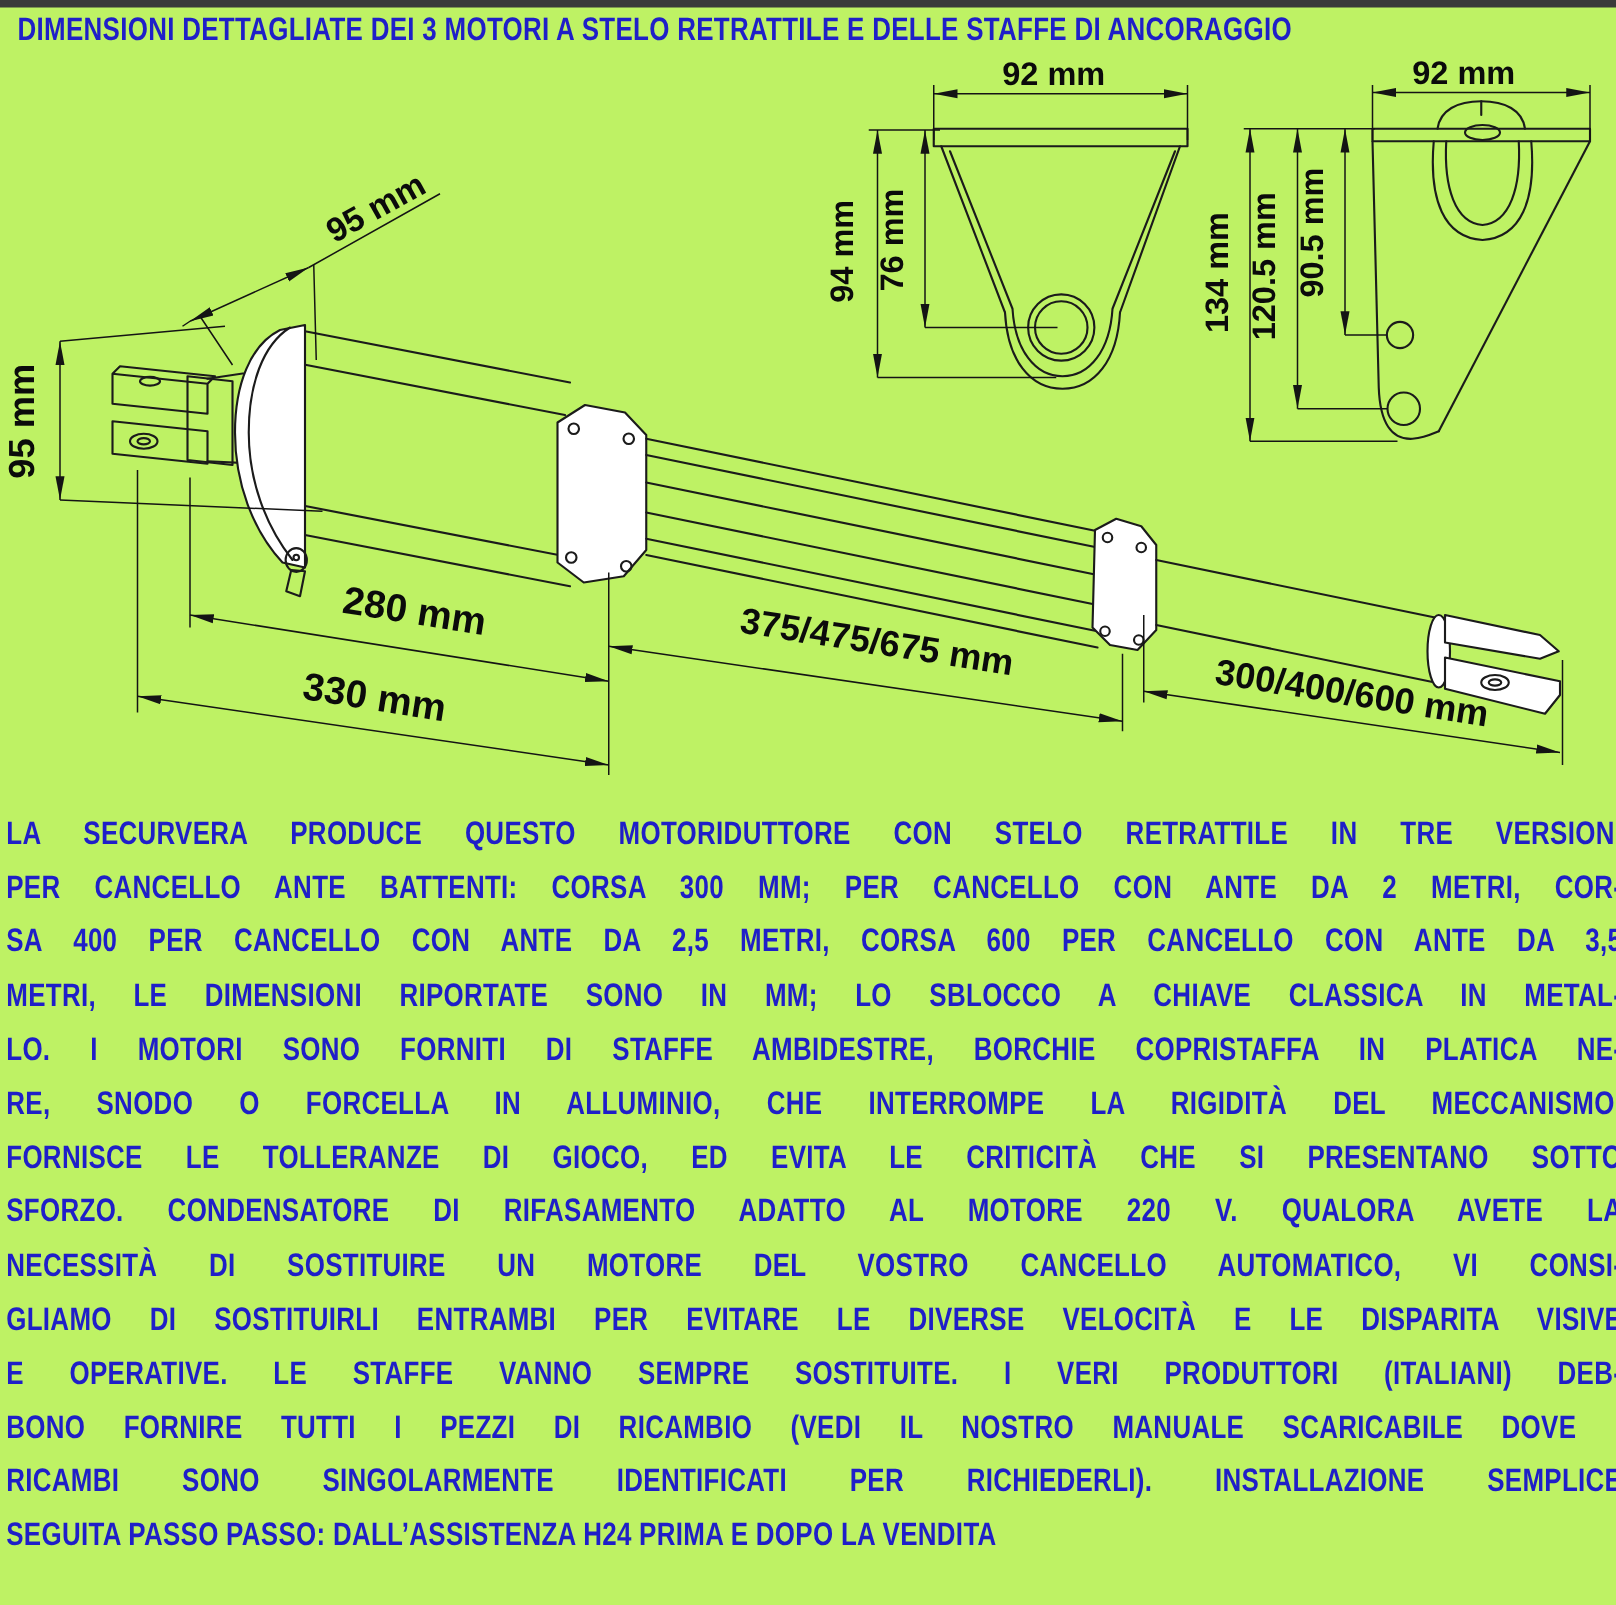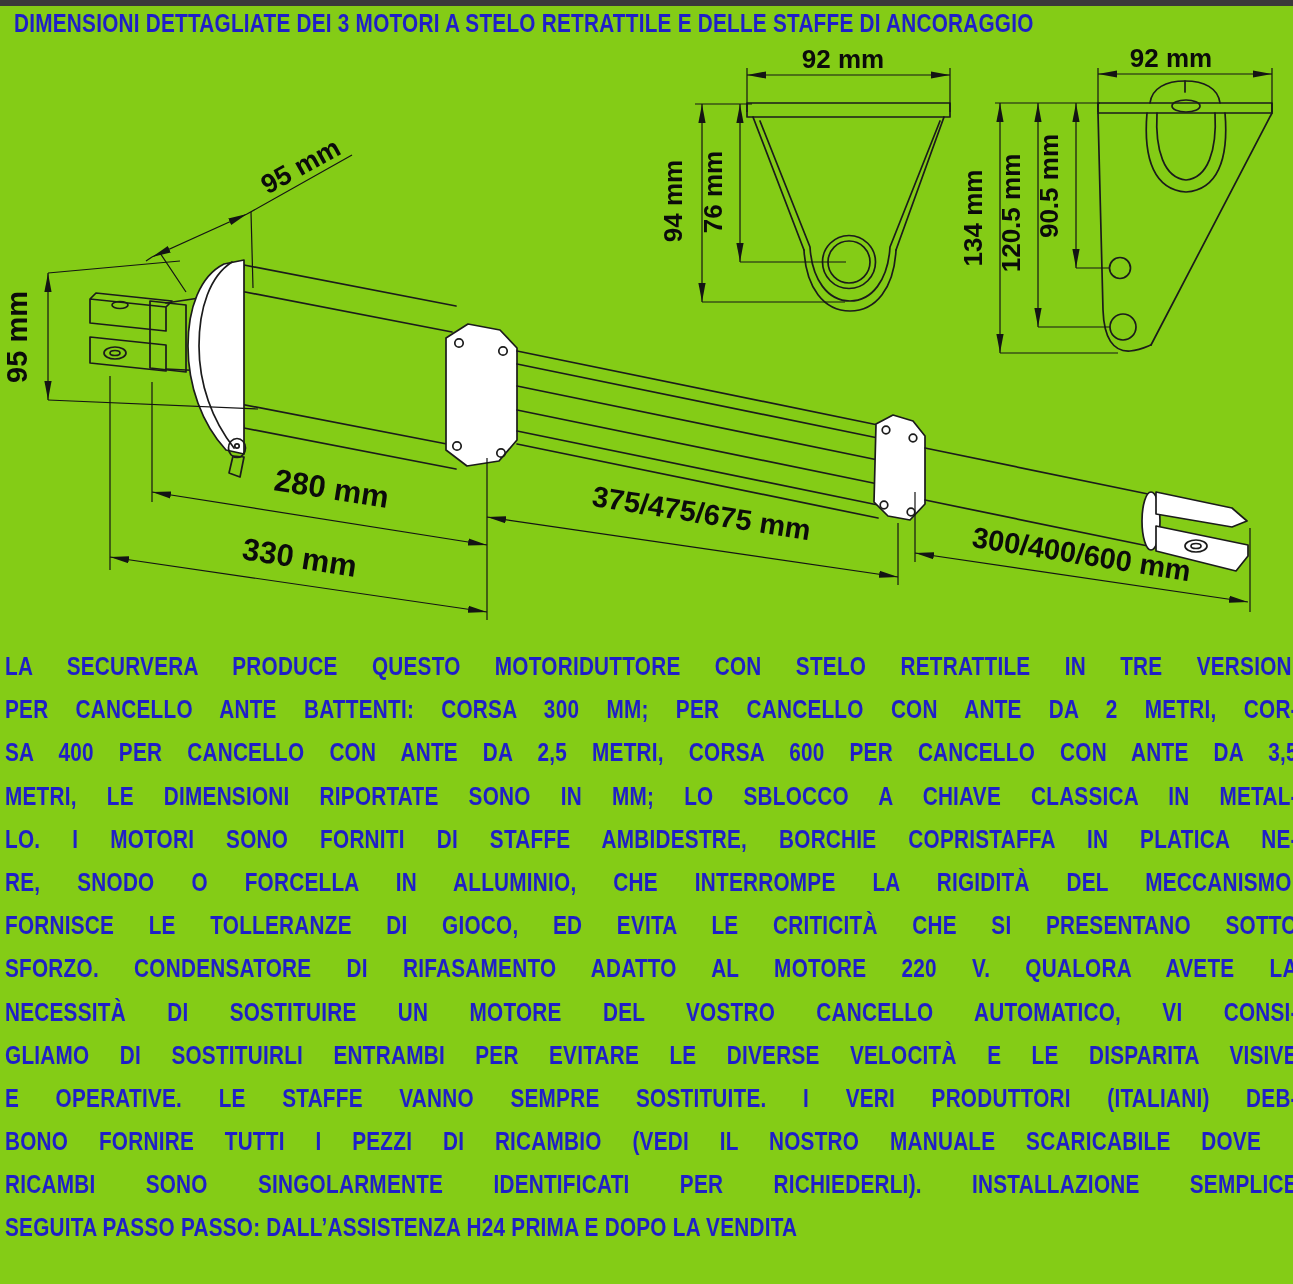--- a/index.html
+++ b/index.html
@@ -1,16 +1,16 @@
 <!DOCTYPE html>
 <html><head>
 <meta charset="utf-8">
 <style>
   html,body{margin:0;padding:0;background:#fff;}
-  .page{position:relative;width:1293px;height:1284px;background:#84cc16;overflow:hidden;
+  .page{position:relative;width:1293px;height:1284px;background:#bef264;overflow:hidden;
         font-family:"Liberation Sans",sans-serif;}
   .topstrip{position:absolute;top:0;left:0;width:100%;height:6px;background:#3a3a3a;}
   .title{position:absolute;top:8px;left:14px;width:1620px;transform:scaleX(0.798);
          transform-origin:top left;font-weight:bold;font-size:26px;color:#1f1fc8;
          white-space:nowrap;letter-spacing:0.3px;}
   .drawing{position:absolute;top:0;left:0;}
   .para{position:absolute;top:645px;left:5px;width:1620px;transform:scaleX(0.798);
         transform-origin:top left;color:#1f1fc8;font-weight:bold;font-size:26px;
         line-height:43.2px;letter-spacing:0.3px;}
   .pline{text-align:justify;text-align-last:justify;height:43.2px;overflow:hidden;}

